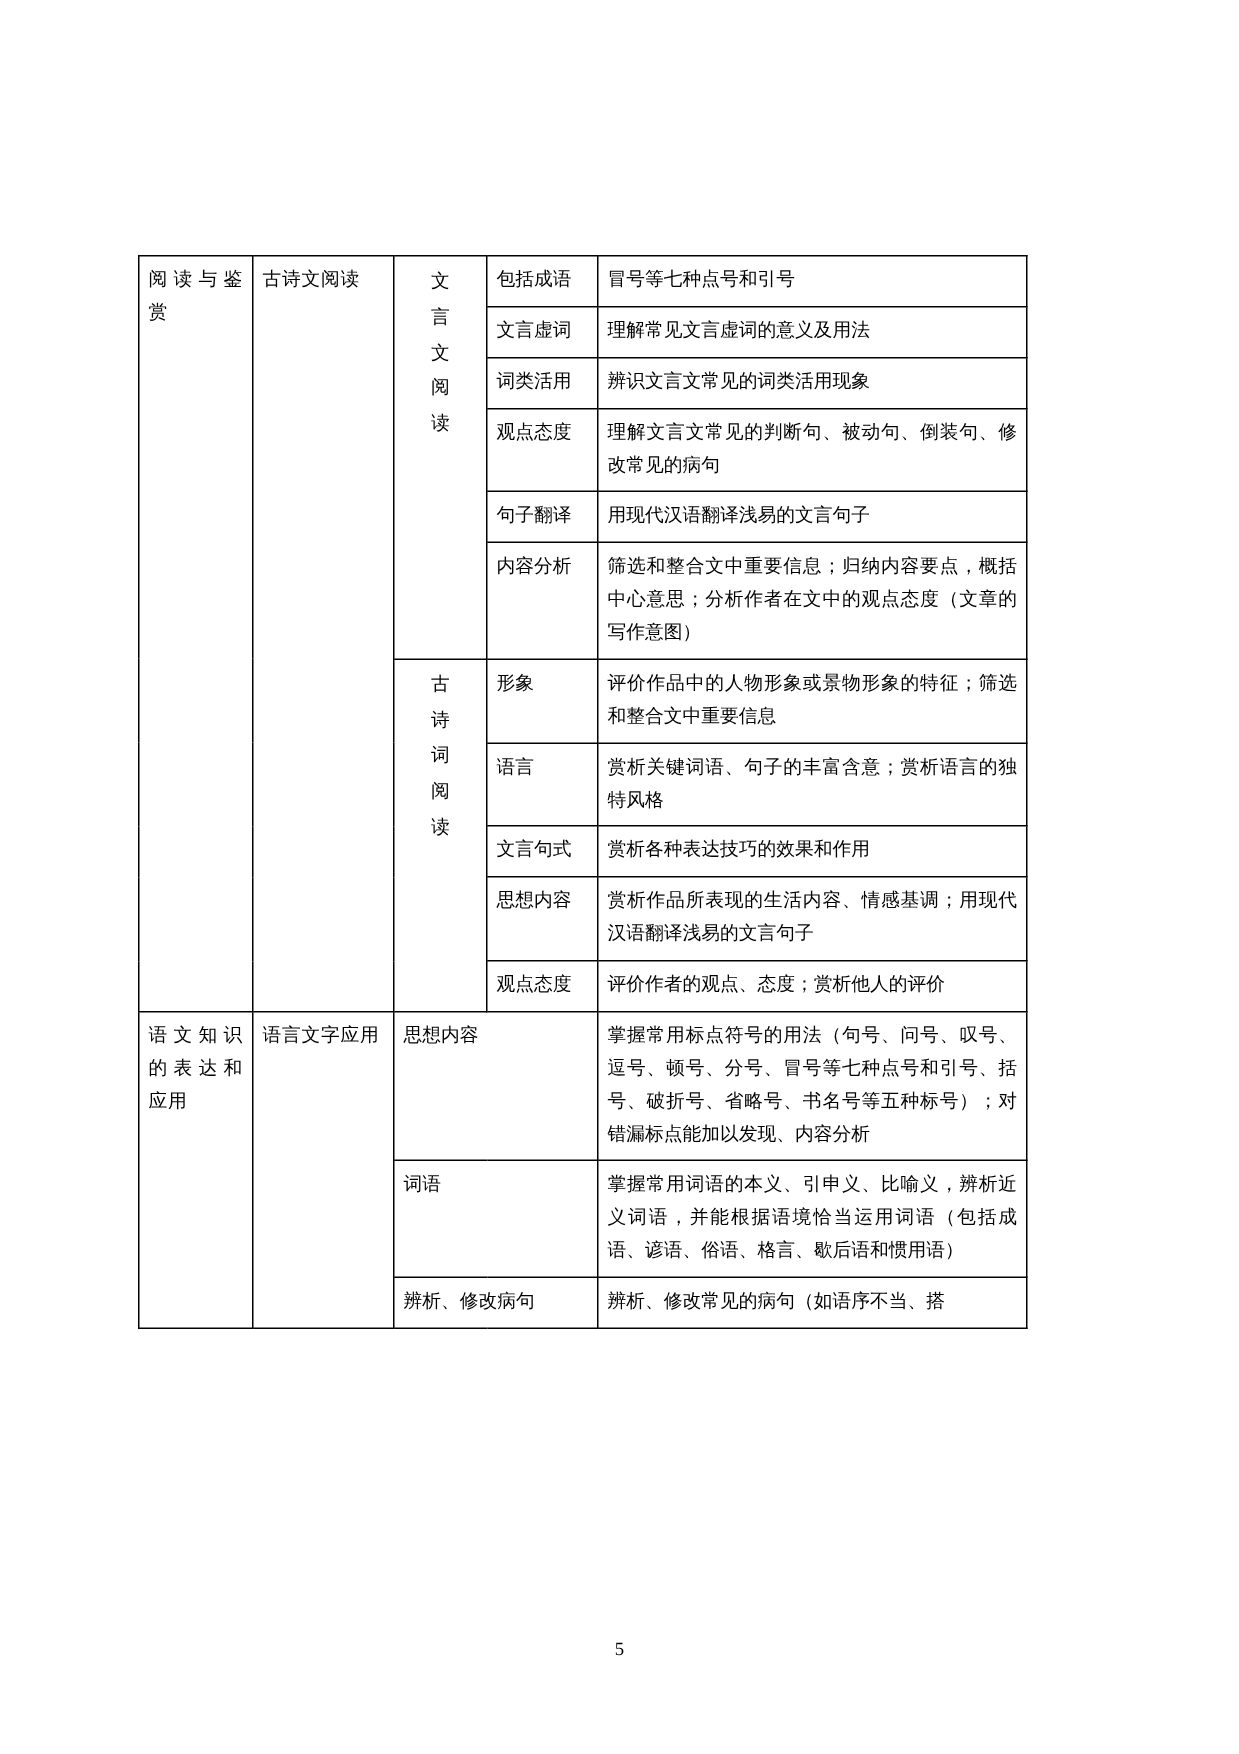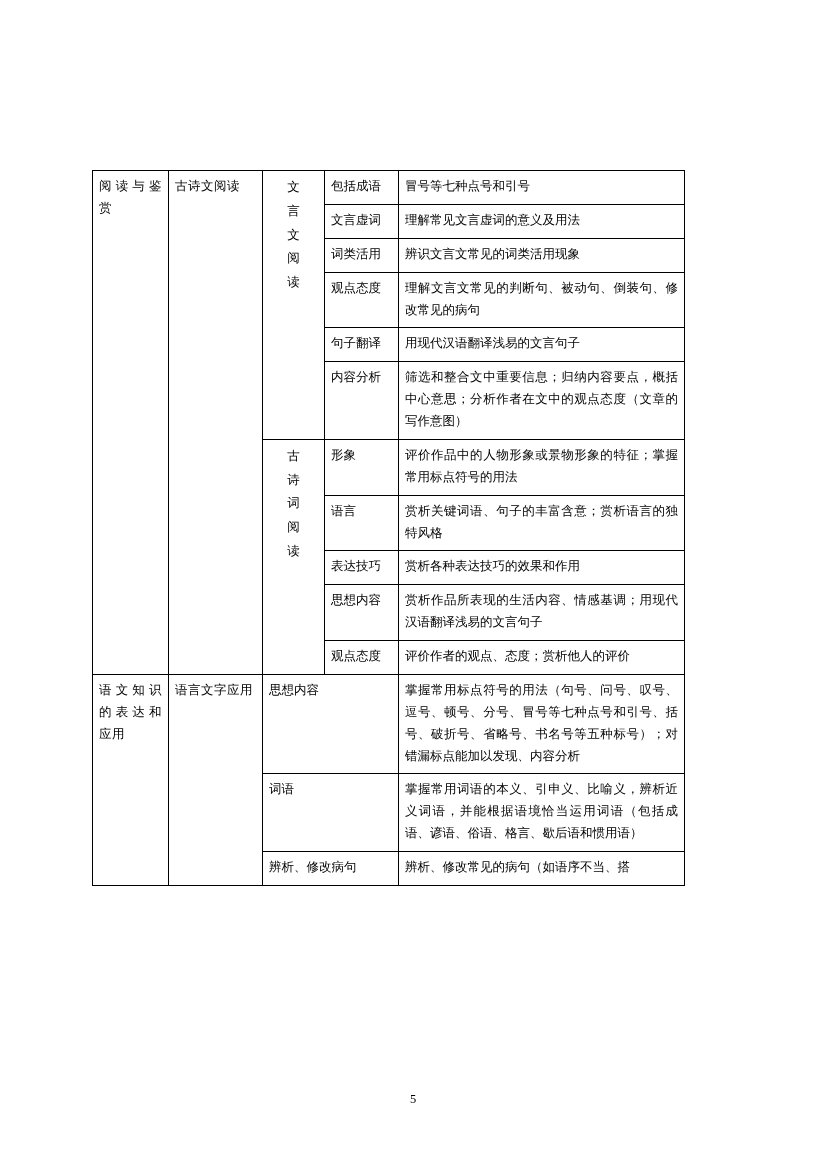--- a/index.html
+++ b/index.html
@@ -134,30 +134,30 @@
 
         <tr>
           <td rowspan="5" class="vert-chars">
             <span>古</span>
             <span>诗</span>
             <span>词</span>
             <span>阅</span>
             <span>读</span>
           </td>
           <td>形象</td>
-          <td class="just">评价作品中的人物形象或景物形象的特征；掌握常用标点符号的用法</td>
+          <td class="just">评价作品中的人物形象或景物形象的特征；筛选和整合文中重要信息</td>
         </tr>
 
         <tr>
           <td>语言</td>
           <td class="just">赏析关键词语、句子的丰富含意；赏析语言的独特风格</td>
         </tr>
 
         <tr>
-          <td>表达技巧</td>
+          <td>文言句式</td>
           <td class="just">赏析各种表达技巧的效果和作用</td>
         </tr>
 
         <tr>
           <td>思想内容</td>
           <td class="just">赏析作品所表现的生活内容、情感基调；用现代汉语翻译浅易的文言句子</td>
         </tr>
 
         <tr>
           <td>观点态度</td>

